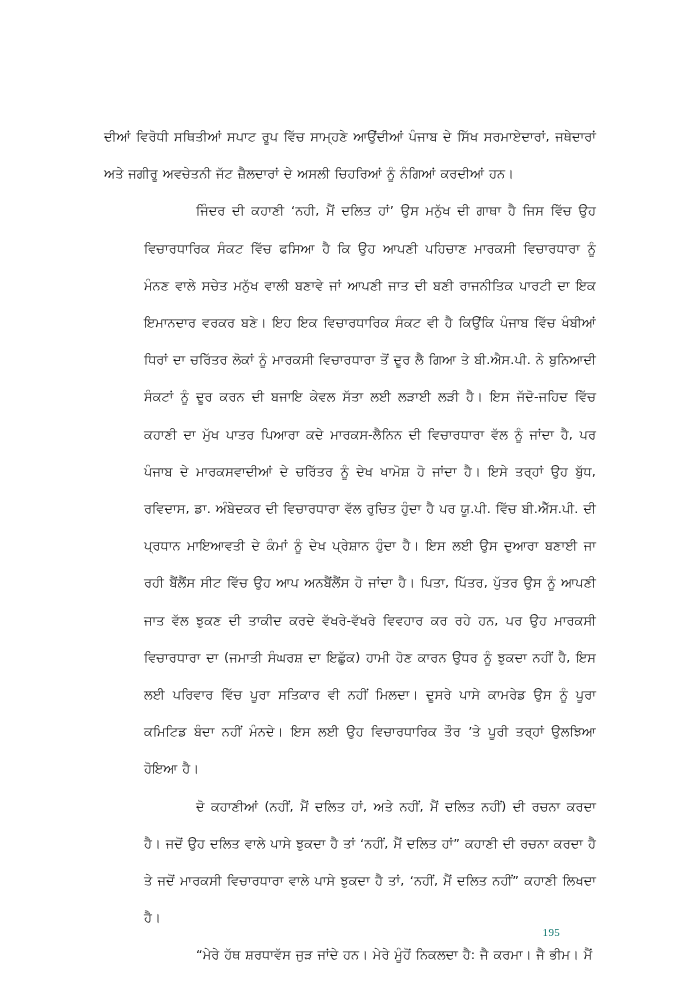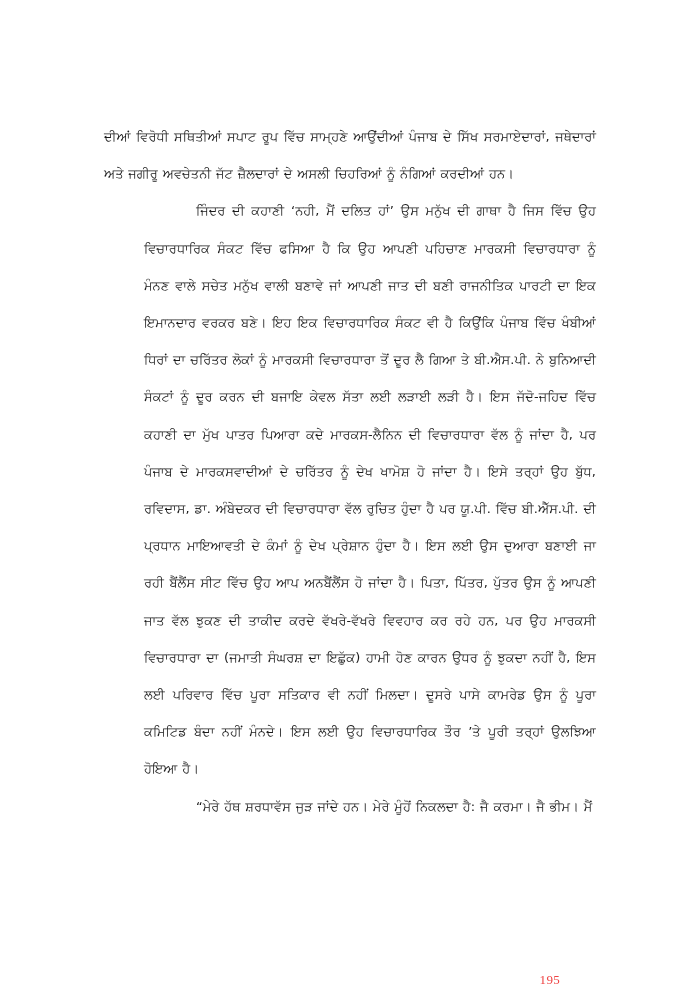--- a/index.html
+++ b/index.html
@@ -54,37 +54,37 @@
   .gur {
     font-family: "DejaVu Sans", sans-serif;
     font-size: 12.9px;
   }
 
   .page-number {
     position: absolute;
     right: 104px;
     top: 926px;
     font-family: "Liberation Serif", "DejaVu Serif", serif;
-    font-size: 13px;
-    color: #ef4444;
+    font-size: 11px;
+    color: #0f766e;
     letter-spacing: 0.3px;
-    margin-top: 46px;
   }
 </style>
 </head>
 <body>
 
 <div class="page">
 
   <div class="text-column">
 
     <p class="para gur">ਦੀਆਂ ਵਿਰੋਧੀ ਸਥਿਤੀਆਂ ਸਪਾਟ ਰੂਪ ਵਿੱਚ ਸਾਮ੍ਹਣੇ ਆਉਂਦੀਆਂ ਪੰਜਾਬ ਦੇ ਸਿੱਖ ਸਰਮਾਏਦਾਰਾਂ, ਜਥੇਦਾਰਾਂ ਅਤੇ ਜਗੀਰੂ ਅਵਚੇਤਨੀ ਜੱਟ ਜ਼ੈਲਦਾਰਾਂ ਦੇ ਅਸਲੀ ਚਿਹਰਿਆਂ ਨੂੰ ਨੰਗਿਆਂ ਕਰਦੀਆਂ ਹਨ।</p>
 
     <p class="para gur indent">ਜਿੰਦਰ ਦੀ ਕਹਾਣੀ ‘ਨਹੀ, ਮੈਂ ਦਲਿਤ ਹਾਂ’ ਉਸ ਮਨੁੱਖ ਦੀ ਗਾਥਾ ਹੈ ਜਿਸ ਵਿੱਚ ਉਹ ਵਿਚਾਰਧਾਰਿਕ ਸੰਕਟ ਵਿੱਚ ਫਸਿਆ ਹੈ ਕਿ ਉਹ ਆਪਣੀ ਪਹਿਚਾਣ ਮਾਰਕਸੀ ਵਿਚਾਰਧਾਰਾ ਨੂੰ ਮੰਨਣ ਵਾਲੇ ਸਚੇਤ ਮਨੁੱਖ ਵਾਲੀ ਬਣਾਵੇ ਜਾਂ ਆਪਣੀ ਜਾਤ ਦੀ ਬਣੀ ਰਾਜਨੀਤਿਕ ਪਾਰਟੀ ਦਾ ਇਕ ਇਮਾਨਦਾਰ ਵਰਕਰ ਬਣੇ। ਇਹ ਇਕ ਵਿਚਾਰਧਾਰਿਕ ਸੰਕਟ ਵੀ ਹੈ ਕਿਉਂਕਿ ਪੰਜਾਬ ਵਿੱਚ ਖੰਬੀਆਂ ਧਿਰਾਂ ਦਾ ਚਰਿੱਤਰ ਲੋਕਾਂ ਨੂੰ ਮਾਰਕਸੀ ਵਿਚਾਰਧਾਰਾ ਤੋਂ ਦੂਰ ਲੈ ਗਿਆ ਤੇ ਬੀ.ਐਸ.ਪੀ. ਨੇ ਬੁਨਿਆਦੀ ਸੰਕਟਾਂ ਨੂੰ ਦੂਰ ਕਰਨ ਦੀ ਬਜਾਇ ਕੇਵਲ ਸੱਤਾ ਲਈ ਲੜਾਈ ਲੜੀ ਹੈ। ਇਸ ਜੱਦੋ-ਜਹਿਦ ਵਿੱਚ ਕਹਾਣੀ ਦਾ ਮੁੱਖ ਪਾਤਰ ਪਿਆਰਾ ਕਦੇ ਮਾਰਕਸ-ਲੈਨਿਨ ਦੀ ਵਿਚਾਰਧਾਰਾ ਵੱਲ ਨੂੰ ਜਾਂਦਾ ਹੈ, ਪਰ ਪੰਜਾਬ ਦੇ ਮਾਰਕਸਵਾਦੀਆਂ ਦੇ ਚਰਿੱਤਰ ਨੂੰ ਦੇਖ ਖਾਮੋਸ਼ ਹੋ ਜਾਂਦਾ ਹੈ। ਇਸੇ ਤਰ੍ਹਾਂ ਉਹ ਬੁੱਧ, ਰਵਿਦਾਸ, ਡਾ. ਅੰਬੇਦਕਰ ਦੀ ਵਿਚਾਰਧਾਰਾ ਵੱਲ ਰੁਚਿਤ ਹੁੰਦਾ ਹੈ ਪਰ ਯੂ.ਪੀ. ਵਿੱਚ ਬੀ.ਐੱਸ.ਪੀ. ਦੀ ਪ੍ਰਧਾਨ ਮਾਇਆਵਤੀ ਦੇ ਕੰਮਾਂ ਨੂੰ ਦੇਖ ਪ੍ਰੇਸ਼ਾਨ ਹੁੰਦਾ ਹੈ। ਇਸ ਲਈ ਉਸ ਦੁਆਰਾ ਬਣਾਈ ਜਾ ਰਹੀ ਬੈਂਲੈਂਸ ਸੀਟ ਵਿੱਚ ਉਹ ਆਪ ਅਨਬੈਂਲੈਂਸ ਹੋ ਜਾਂਦਾ ਹੈ। ਪਿਤਾ, ਪਿੱਤਰ, ਪੁੱਤਰ ਉਸ ਨੂੰ ਆਪਣੀ ਜਾਤ ਵੱਲ ਝੁਕਣ ਦੀ ਤਾਕੀਦ ਕਰਦੇ ਵੱਖਰੇ-ਵੱਖਰੇ ਵਿਵਹਾਰ ਕਰ ਰਹੇ ਹਨ, ਪਰ ਉਹ ਮਾਰਕਸੀ ਵਿਚਾਰਧਾਰਾ ਦਾ (ਜਮਾਤੀ ਸੰਘਰਸ਼ ਦਾ ਇਛੁੱਕ) ਹਾਮੀ ਹੋਣ ਕਾਰਨ ਉਧਰ ਨੂੰ ਝੁਕਦਾ ਨਹੀਂ ਹੈ, ਇਸ ਲਈ ਪਰਿਵਾਰ ਵਿੱਚ ਪੂਰਾ ਸਤਿਕਾਰ ਵੀ ਨਹੀਂ ਮਿਲਦਾ। ਦੂਸਰੇ ਪਾਸੇ ਕਾਮਰੇਡ ਉਸ ਨੂੰ ਪੂਰਾ ਕਮਿਟਿਡ ਬੰਦਾ ਨਹੀਂ ਮੰਨਦੇ। ਇਸ ਲਈ ਉਹ ਵਿਚਾਰਧਾਰਿਕ ਤੌਰ ’ਤੇ ਪੂਰੀ ਤਰ੍ਹਾਂ ਉਲਝਿਆ ਹੋਇਆ ਹੈ।</p>
 
+    <p class="para gur indent">ਦੋ ਕਹਾਣੀਆਂ (ਨਹੀਂ, ਮੈਂ ਦਲਿਤ ਹਾਂ, ਅਤੇ ਨਹੀਂ, ਮੈਂ ਦਲਿਤ ਨਹੀਂ) ਦੀ ਰਚਨਾ ਕਰਦਾ ਹੈ। ਜਦੋਂ ਉਹ ਦਲਿਤ ਵਾਲੇ ਪਾਸੇ ਝੁਕਦਾ ਹੈ ਤਾਂ ‘ਨਹੀਂ, ਮੈਂ ਦਲਿਤ ਹਾਂ” ਕਹਾਣੀ ਦੀ ਰਚਨਾ ਕਰਦਾ ਹੈ ਤੇ ਜਦੋਂ ਮਾਰਕਸੀ ਵਿਚਾਰਧਾਰਾ ਵਾਲੇ ਪਾਸੇ ਝੁਕਦਾ ਹੈ ਤਾਂ, ‘ਨਹੀਂ, ਮੈਂ ਦਲਿਤ ਨਹੀਂ” ਕਹਾਣੀ ਲਿਖਦਾ ਹੈ।</p>
 
 
     <p class="para gur indent">“ਮੇਰੇ ਹੱਥ ਸ਼ਰਧਾਵੱਸ ਜੁੜ ਜਾਂਦੇ ਹਨ। ਮੇਰੇ ਮੂੰਹੋਂ ਨਿਕਲਦਾ ਹੈ: ਜੈ ਕਰਮਾ। ਜੈ ਭੀਮ। ਮੈਂ</p>
 
   </div>
 
   <div class="page-number">195</div>
 
 </div>
 

